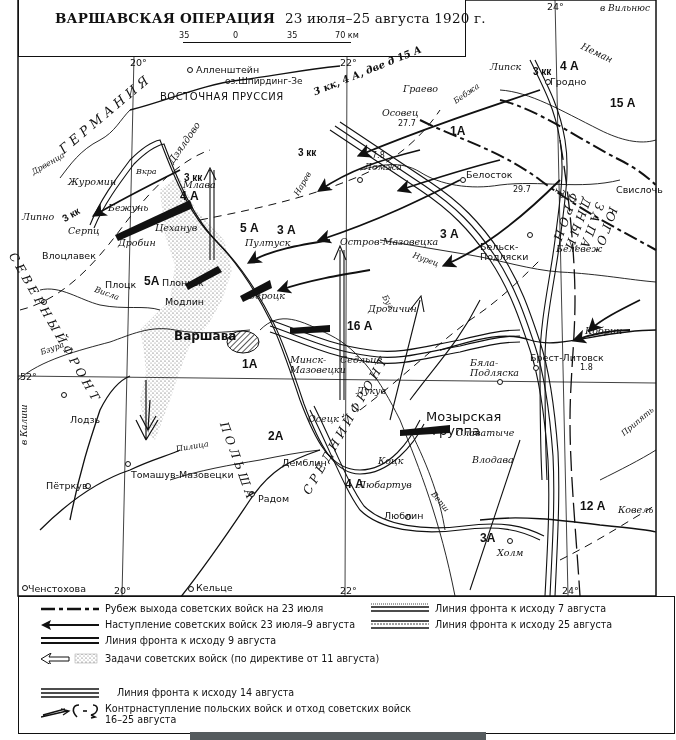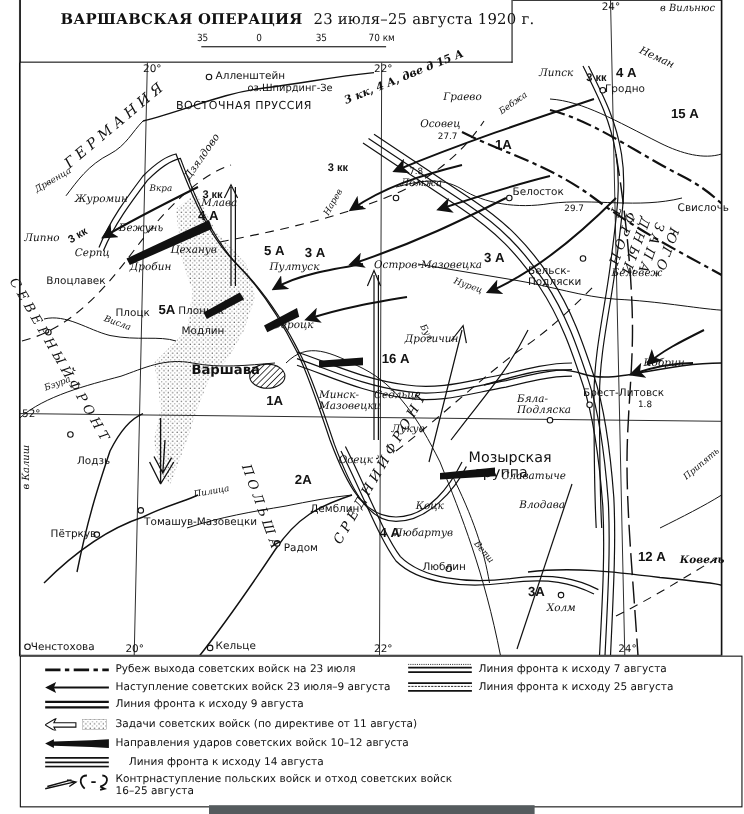--- a/index.html
+++ b/index.html
@@ -221,21 +221,21 @@
 <span class="lbl it" style="left:340px;top:355px;">Седльце</span>
 <span class="lbl it" style="left:290px;top:355px;width:58px;white-space:normal;">Минск-Мазовецки</span>
 <span class="lbl it" style="left:356px;top:386px;">Лукув</span>
 <span class="lbl it" style="left:308px;top:414px;">Осецк</span>
 <span class="lbl" style="left:282px;top:458px;">Демблин</span>
 <span class="lbl it" style="left:378px;top:456px;">Коцк</span>
 <span class="lbl it" style="left:358px;top:480px;">Любартув</span>
 <span class="lbl" style="left:384px;top:511px;">Люблин</span>
 <span class="lbl it" style="left:472px;top:455px;">Влодава</span>
 <span class="lbl it" style="left:497px;top:548px;">Холм</span>
-<span class="lbl it" style="left:618px;top:505px;font-weight:bold;">Ковель</span>
+<span class="lbl it" style="left:618px;top:505px;">Ковель</span>
 <span class="lbl it" style="left:456px;top:428px;">Славатыче</span>
 <span class="lbl" style="left:258px;top:494px;">Радом</span>
 <span class="lbl" style="left:196px;top:583px;">Кельце</span>
 <span class="lbl" style="left:131px;top:470px;">Томашув-Мазовецки</span>
 <span class="lbl" style="left:46px;top:481px;">Пётркув</span>
 <span class="lbl" style="left:28px;top:584px;">Ченстохова</span>
 <span class="lbl" style="left:70px;top:415px;">Лодзь</span>
 <span class="lbl big" style="left:174px;top:330px;">Варшава</span>
 <span class="lbl" style="left:165px;top:297px;">Модлин</span>
 <span class="lbl it" style="left:248px;top:291px;">Сероцк</span>
@@ -319,26 +319,20 @@
     <span class="leg-text">Линия фронта к исходу 9 августа</span>
   </div>
   <div class="leg-item" style="left:22px;top:56px;">
     <svg class="leg-sym" viewBox="0 0 58 11">
         <polygon points="0,6 10,0 8,4 28,4 28,8 8,8 10,12" fill="none" stroke="#111" stroke-width="1"></polygon>
         <rect x="34" y="1" width="22" height="9" fill="url(#dots)" stroke="none"></rect>
         <rect x="34" y="1" width="22" height="9" fill="none" stroke="#888" stroke-width="0.4"></rect>
       </svg>
     <span class="leg-text">Задачи советских войск (по директиве от 11 августа)</span>
   </div>
-  <div class="leg-item" style="left:22px;top:73px;">
-    <svg class="leg-sym" viewBox="0 0 58 11">
-        <polygon points="0,6 8,2 8,4 42,3 58,2 58,10 42,9 8,8 8,10" fill="#111"></polygon>
-      </svg>
-    <span class="leg-text">Направления ударов советских войск 10–12 августа</span>
-  </div>
   <div class="leg-item" style="left:22px;top:90px;gap:12px;">
     <svg class="leg-sym" viewBox="0 0 58 11">
         <line x1="0" y1="2" x2="58" y2="2" stroke="#111" stroke-width="1.6"></line>
         <line x1="0" y1="6" x2="58" y2="6" stroke="#111" stroke-width="1.6"></line>
         <line x1="0" y1="10" x2="58" y2="10" stroke="#111" stroke-width="1.6"></line>
       </svg>
     <span class="leg-text">Линия фронта к исходу 14 августа</span>
   </div>
   <div class="leg-item" style="left:22px;top:106px;">
     <svg class="leg-sym" viewBox="0 0 58 16" style="height:16px">

